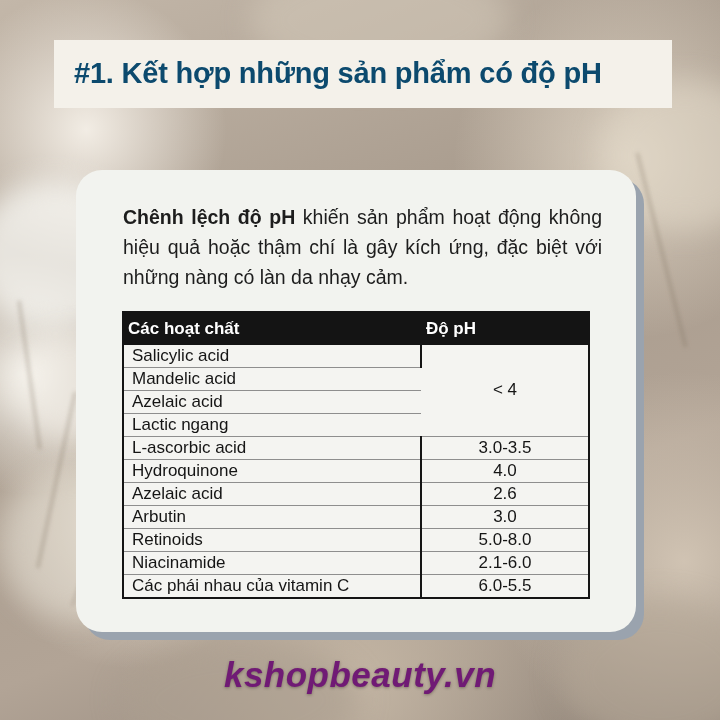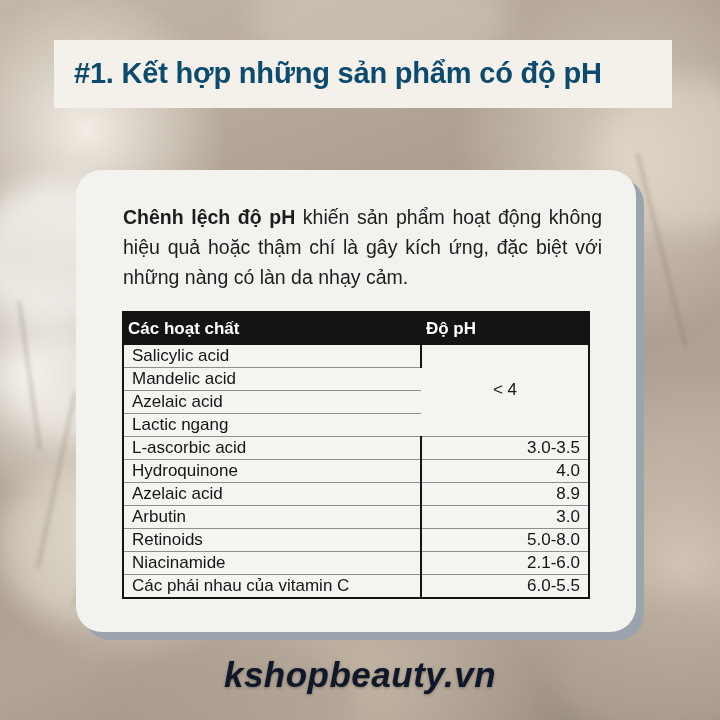--- a/index.html
+++ b/index.html
@@ -130,38 +130,38 @@
   thead th:last-child { border-right: none; }
   tbody td {
     border-top: 1px solid #8e8e8e;
     border-right: 2px solid #141414;
     padding: 1px 8px;
     background: #f4f4f1;
   }
   tbody td:last-child { border-right: none; }
   tbody tr:first-child td { border-top: none; }
   td.name { text-align: left; width: 64%; }
-  td.val  { text-align: right; }
+  td.val  { text-align: center; }
   td.span-val {
     text-align: center;
     vertical-align: middle;
     border-top: none;
   }
 
   
   .watermark {
     position: absolute;
     left: 0;
     top: 655px;
     width: 720px;
     text-align: center;
     font-size: 35px;
     font-weight: bold;
     font-style: italic;
-    color: #0f172a;
+    color: #701a75;
     letter-spacing: 0.5px;
     text-shadow: 0 1px 3px rgba(60,50,40,0.45);
   }
 </style>
 </head>
 <body>
 
 <div id="page">
 
   <div class="bg-base"></div>
@@ -212,21 +212,21 @@
           <tr>
             <td class="name">L-ascorbic acid</td>
             <td class="val">3.0-3.5</td>
           </tr>
           <tr>
             <td class="name">Hydroquinone</td>
             <td class="val">4.0</td>
           </tr>
           <tr>
             <td class="name">Azelaic acid</td>
-            <td class="val">8.9</td>
+            <td class="val">2.6</td>
           </tr>
           <tr>
             <td class="name">Arbutin</td>
             <td class="val">3.0</td>
           </tr>
           <tr>
             <td class="name">Retinoids</td>
             <td class="val">5.0-8.0</td>
           </tr>
           <tr>

